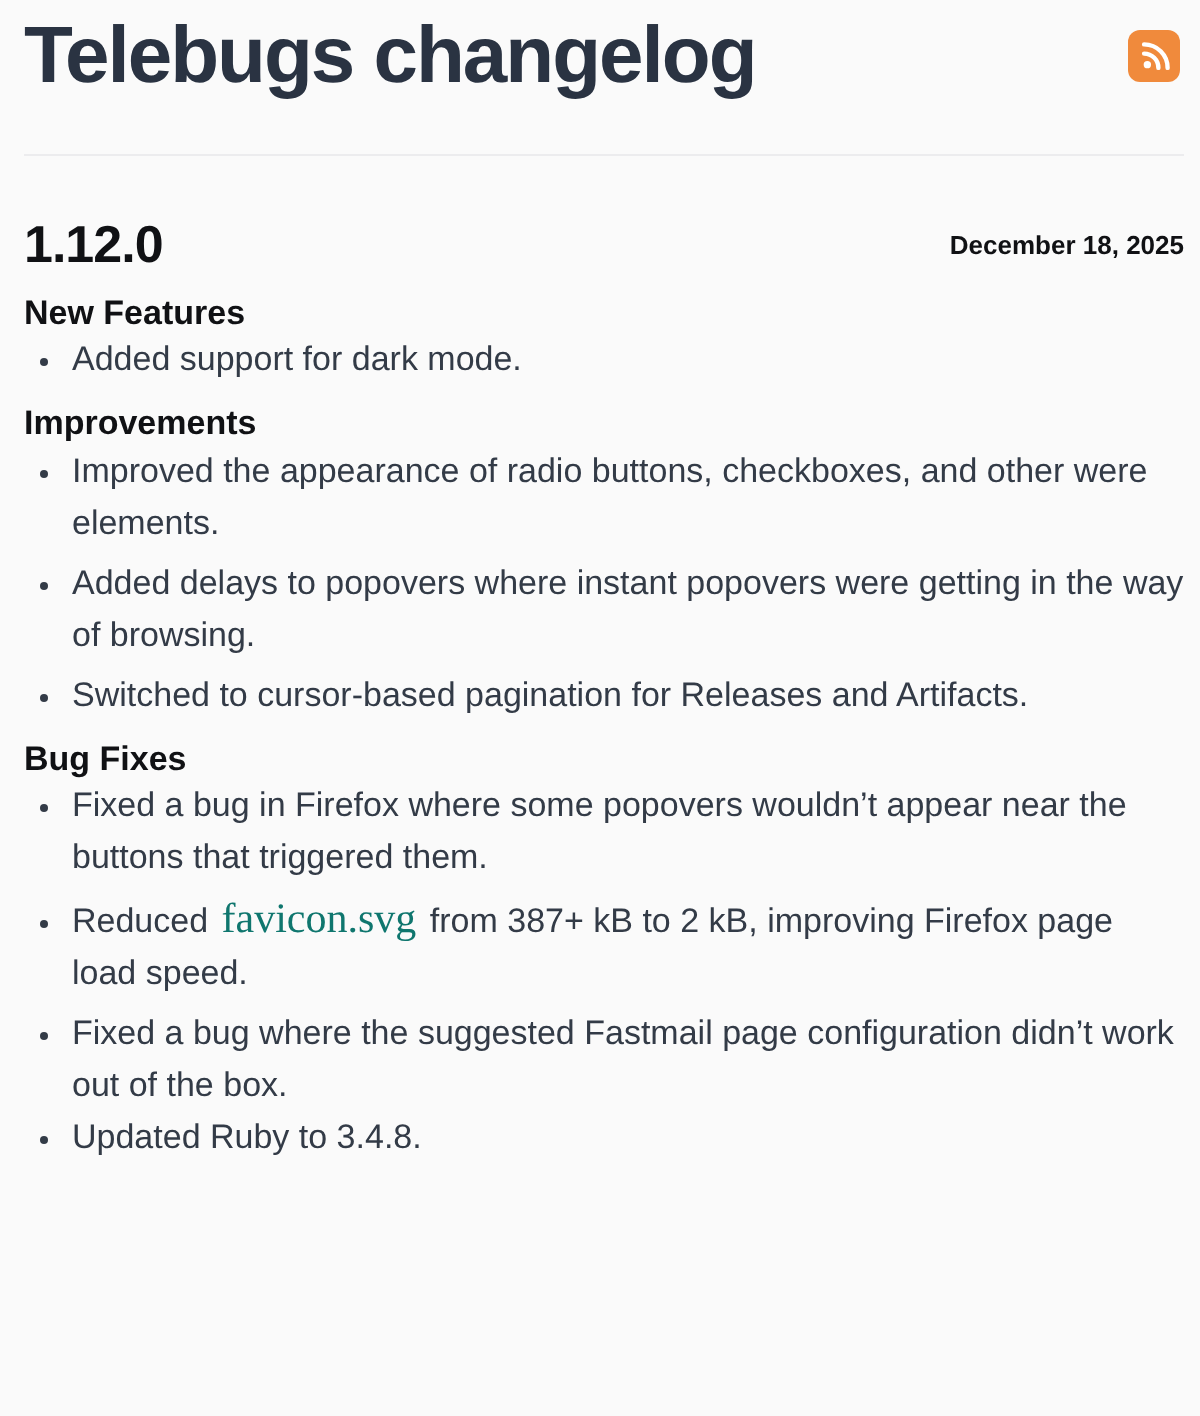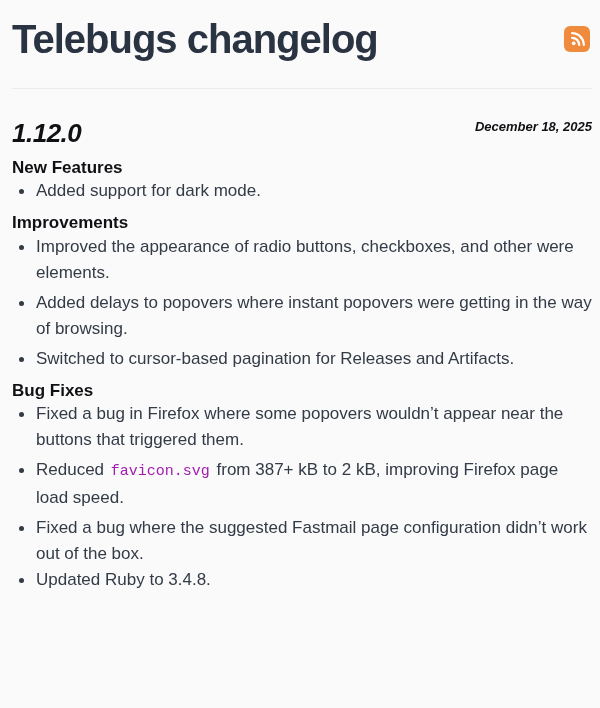--- a/index.html
+++ b/index.html
@@ -4,21 +4,21 @@
 <style>
   * { box-sizing: border-box; margin: 0; padding: 0; }
   html, body {
     width: 600px; height: 708px;
     background: #fafafa;
     font-family: "Liberation Sans", sans-serif;
     overflow: hidden;
   }
   .page {
     width: 600px; height: 708px;
-    padding: 16px 8px 0 12px;
+    padding: 5px 8px 0 12px;
   }
   
   .hdr {
     display: flex;
     align-items: center;
     justify-content: space-between;
   }
   h1.title {
     font-size: 40px;
     line-height: 1.15;
@@ -40,24 +40,23 @@
   }
   .rss-btn svg { display: block; }
   hr.divider {
     border: none;
     border-top: 1px solid #ececee;
     margin-top: 26px;
   }
   
   .release-head {
     display: flex;
-    align-items: flex-start;
+    align-items: center;
     justify-content: space-between;
     margin-top: 30px;
-    font-style: italic;
   }
   h2.version {
     font-size: 26px;
     line-height: 1.15;
     font-weight: 700;
     letter-spacing: -0.5px;
     color: #101114;
   }
   .release-date {
     font-size: 13px;
@@ -80,23 +79,23 @@
   ul.sec-list li {
     font-size: 17px;
     line-height: 26px;
     color: #333b47;
     margin-bottom: 4px;
     padding-left: 1px;
   }
   ul.sec-list li::marker { color: #333b47; font-size: 15px; }
   ul.sec-list li:last-child { margin-bottom: 0; }
   code.inline-code {
-    font-family: Liberation Mono, monospace;
-    font-size: 15px;
-    color: #a21caf;
+    font-family: Liberation Serif, serif;
+    font-size: 21px;
+    color: #0f766e;
     padding: 0 2px;
   }
 </style>
 </head>
 <body>
 
 <div class="page">
 
   <header class="hdr">
     <h1 class="title">Telebugs changelog</h1>

